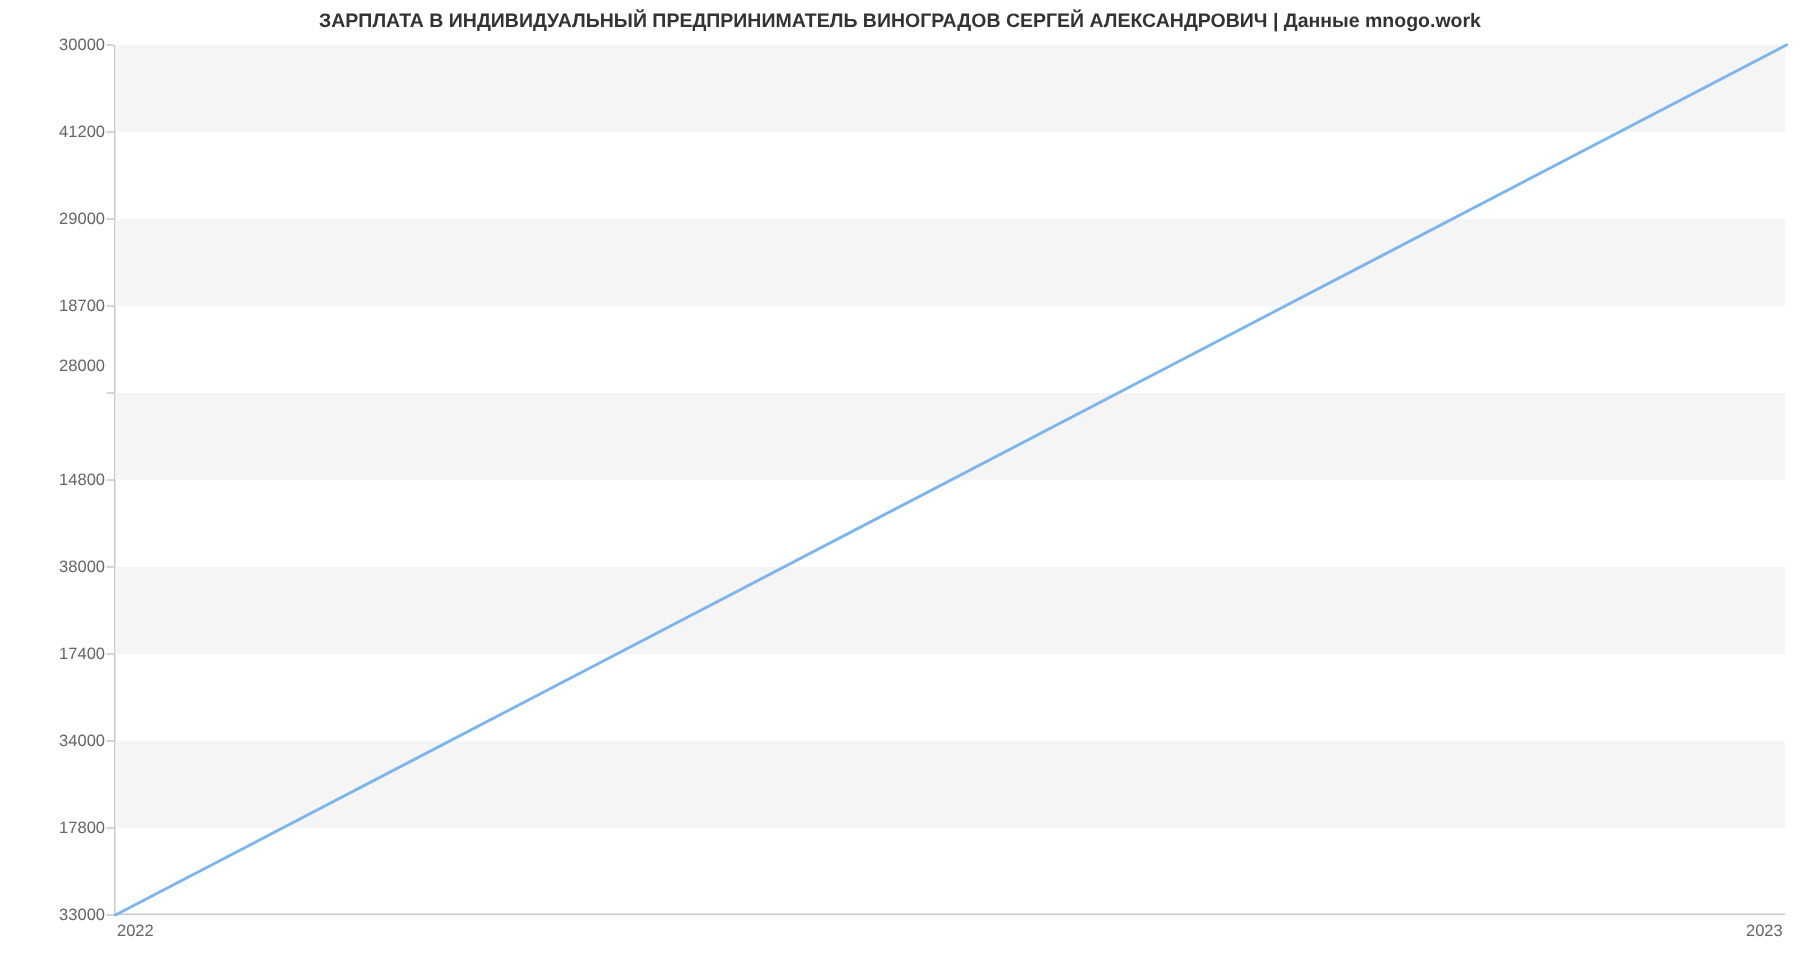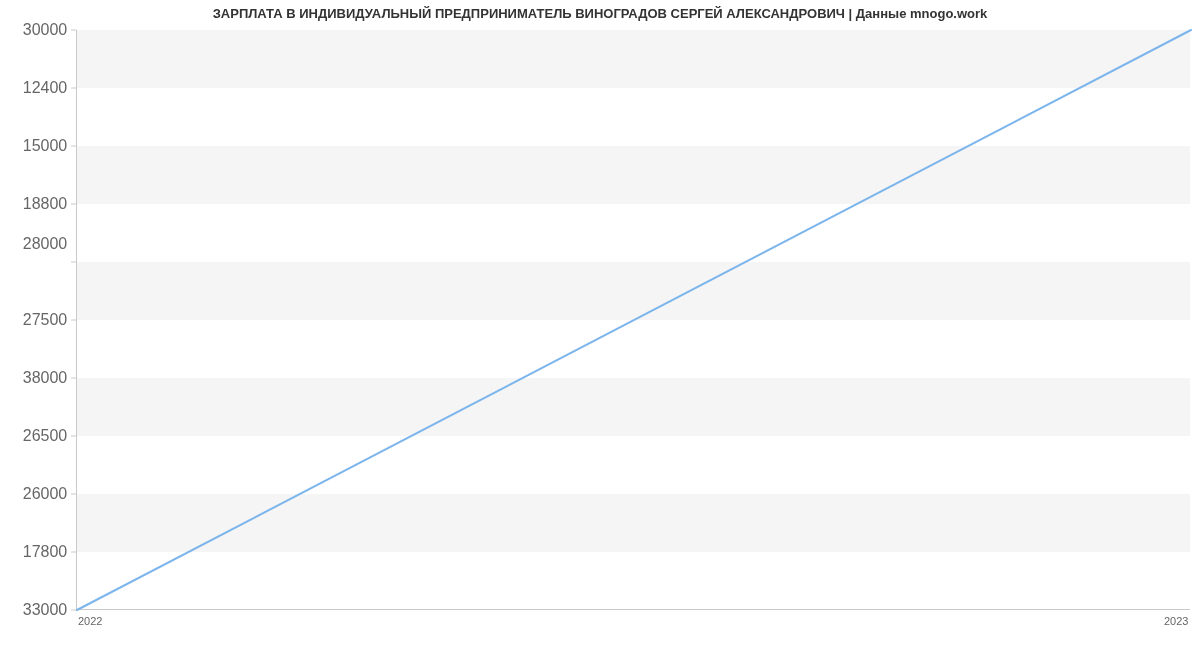--- a/index.html
+++ b/index.html
@@ -38,24 +38,24 @@
   }
   .band {
     position: absolute;
     left: 0;
     width: 100%;
     background: #f5f5f5;
   }
   .ytick {
     position: absolute;
     right: 1130px; 
-    font-size: 16px;
+    font-size: 11px;
     color: #666;
     transform: translateY(-50%);
-    text-align: center;
+    text-align: right;
     width: 50px;
   }
   .ytick-mark {
     position: absolute;
     left: 71px;
     width: 5px;
     height: 1px;
     background: #c9c9c9;
     transform: translateY(-0.5px);
   }
@@ -94,33 +94,33 @@
       <div class="band" style="top: 348px; height: 58px;"></div>
       <div class="band" style="top: 464px; height: 58px;"></div>
     <svg class="line-layer" id="line-layer">
         <path d="M0 580 L1114 0" class="series-line" stroke="#7cb5ec"></path>
       </svg>
   </div>
 <div class="ytick" style="top: 610px;">33000</div>
     <div class="ytick-mark" style="top: 610px;"></div>
     <div class="ytick" style="top: 552px;">17800</div>
     <div class="ytick-mark" style="top: 552px;"></div>
-    <div class="ytick" style="top: 494px;">26000</div>
+    <div class="ytick" style="top: 494px;">34000</div>
     <div class="ytick-mark" style="top: 494px;"></div>
-    <div class="ytick" style="top: 436px;">26500</div>
+    <div class="ytick" style="top: 436px;">17400</div>
     <div class="ytick-mark" style="top: 436px;"></div>
     <div class="ytick" style="top: 378px;">38000</div>
     <div class="ytick-mark" style="top: 378px;"></div>
-    <div class="ytick" style="top: 320px;">27500</div>
+    <div class="ytick" style="top: 320px;">14800</div>
     <div class="ytick-mark" style="top: 320px;"></div>
     <div class="ytick" style="top: 244px;">28000</div>
     <div class="ytick-mark" style="top: 262px;"></div>
-    <div class="ytick" style="top: 204px;">18800</div>
+    <div class="ytick" style="top: 204px;">18700</div>
     <div class="ytick-mark" style="top: 204px;"></div>
-    <div class="ytick" style="top: 146px;">15000</div>
+    <div class="ytick" style="top: 146px;">29000</div>
     <div class="ytick-mark" style="top: 146px;"></div>
-    <div class="ytick" style="top: 88px;">12400</div>
+    <div class="ytick" style="top: 88px;">41200</div>
     <div class="ytick-mark" style="top: 88px;"></div>
     <div class="ytick" style="top: 30px;">30000</div>
     <div class="ytick-mark" style="top: 30px;"></div>
     <div class="xtick" style="left: 78px;">2022</div>
     <div class="xtick" style="left: 1164px;">2023</div>
   </div>
 
 </body></html>

